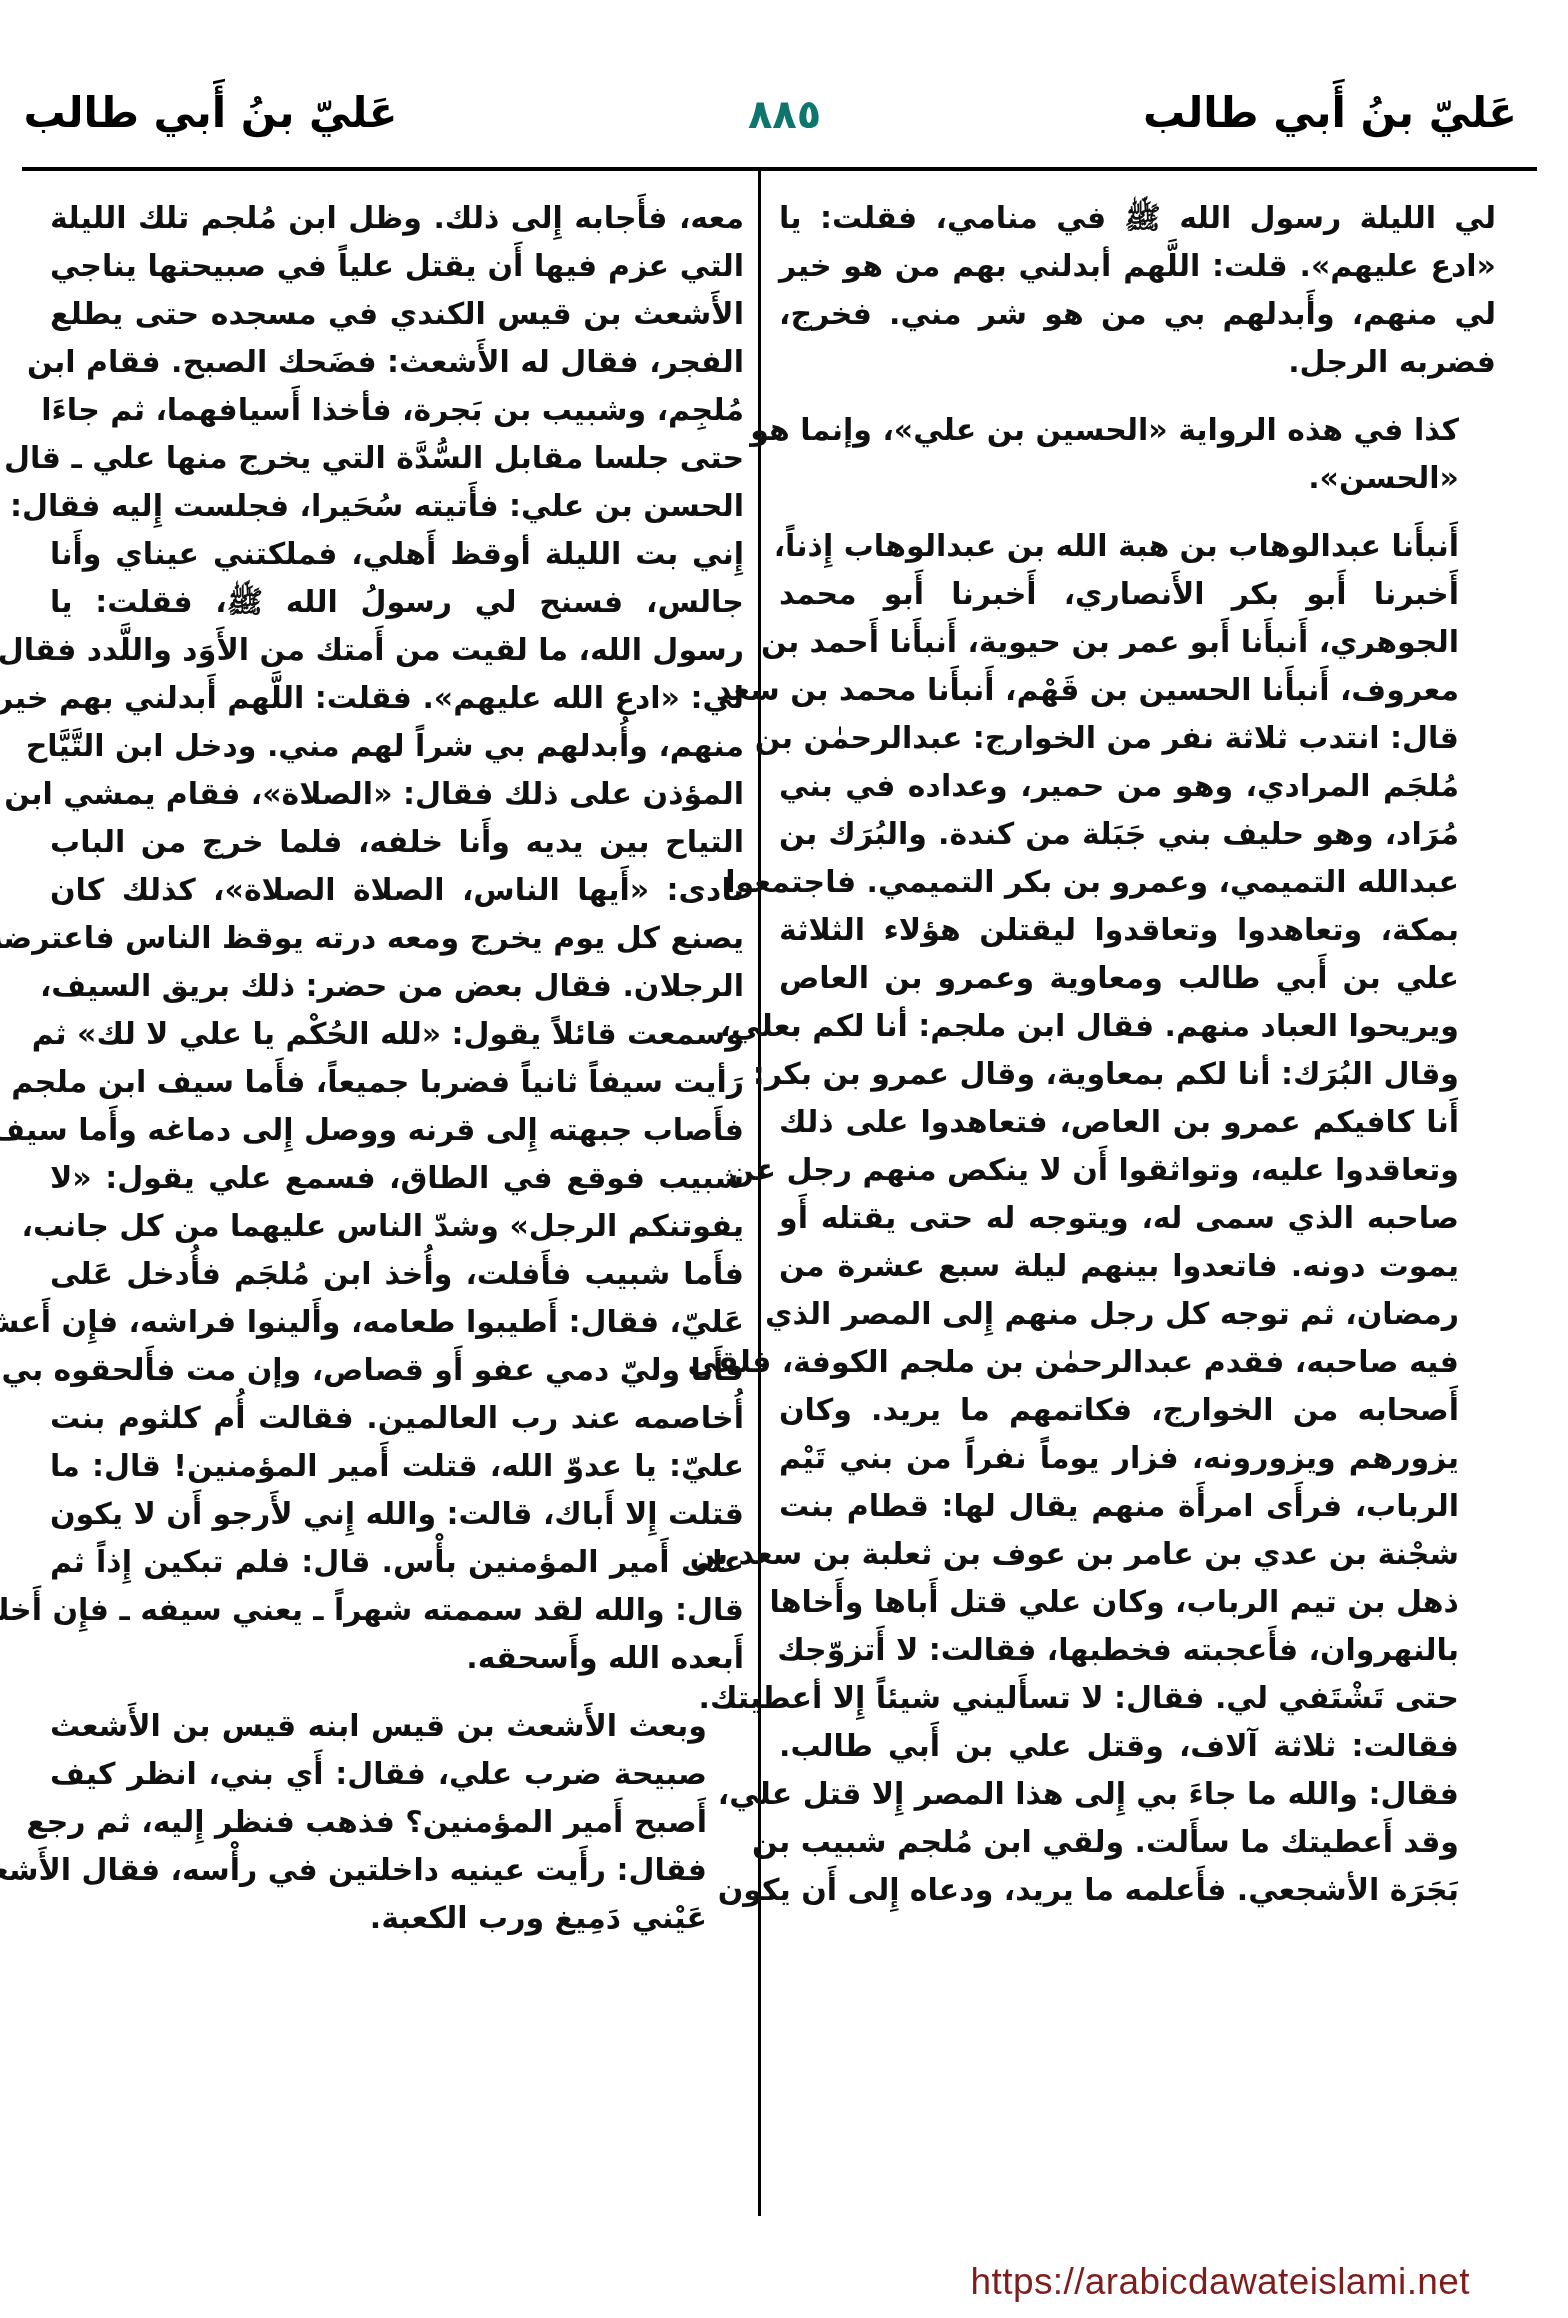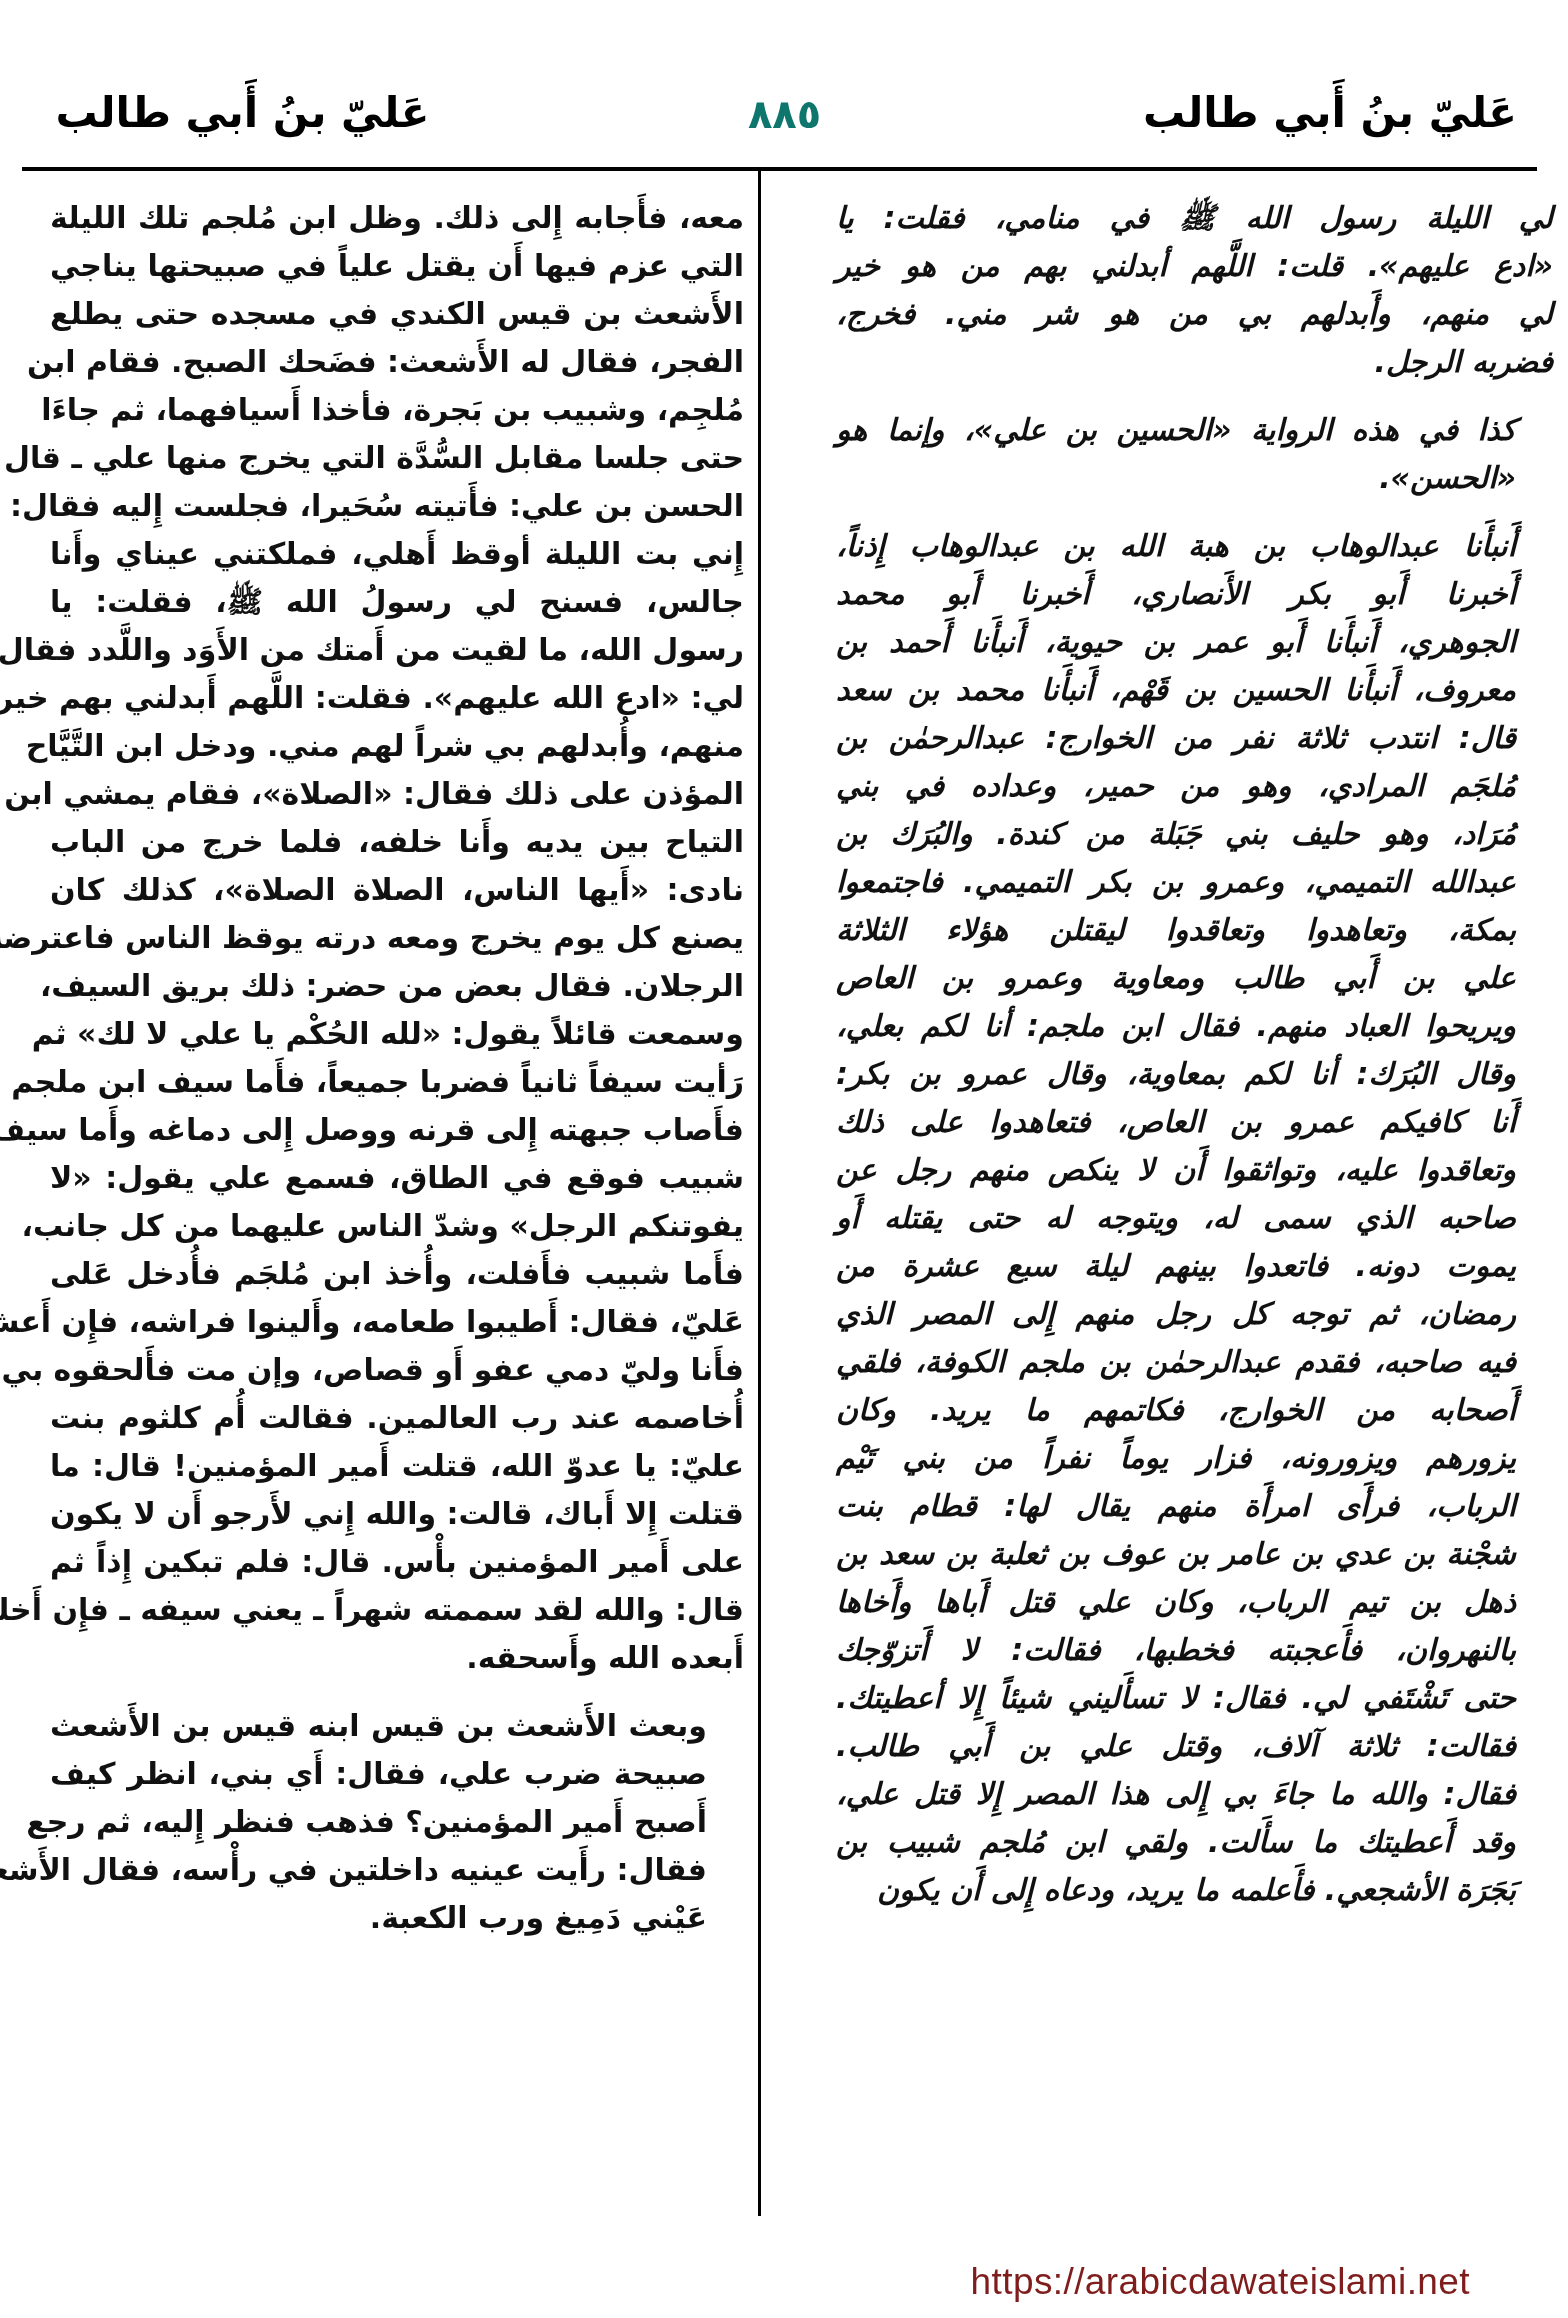--- a/index.html
+++ b/index.html
@@ -3,39 +3,39 @@
 <meta charset="utf-8">
 <style>
   html, body { margin: 0; padding: 0; background: #ffffff; }
   body {
     width: 1569px; height: 2319px; position: relative; overflow: hidden;
     font-family: "DejaVu Sans", sans-serif; color: #111111;
   }
   .page { position: absolute; left: 0; top: 0; width: 1569px; height: 2319px; }
   .running-head {
     position: absolute; top: 92px; font-weight: bold; font-size: 42px;
-    direction: rtl; line-height: 1; color: #000; margin-left: 32px;
+    direction: rtl; line-height: 1; color: #000;
   }
   .rh-right { right: 52px; }
   .rh-left { left: 23.4px; }
   .page-number {
     position: absolute; top: 94px; left: 0; width: 100%; text-align: center;
     font-weight: bold; font-size: 40px; line-height: 1; color: #0f766e;
   }
   .header-rule {
     position: absolute; top: 167px; left: 22px; width: 1515px; height: 4.2px; background: #000;
   }
   .column-divider {
     position: absolute; left: 758px; top: 171px; width: 3.3px; height: 2045px; background: #000;
   }
   .column {
     position: absolute; top: 194px; direction: rtl; text-align: justify;
     font-size: 30px; line-height: 48px; font-weight: bold;
   }
-  .col-right { left: 836px; width: 717px; font-style: italic; }
+  .col-right { left: 779px; width: 717px; }
   .col-left { left: 50px; width: 694px; }
   .para { margin: 0; text-align-last: right; }
   .para.indent { text-indent: 37px; }
   .para + .para { margin-top: 20px; }
   .line { display: block; white-space: nowrap; text-align: justify; text-align-last: justify; }
   .line.last { text-align-last: right; }
   .watermark {
     position: absolute; right: 99px; top: 2263px; font-family: "Liberation Sans", sans-serif;
     font-size: 37px; color: #7f1d1d; line-height: 1; letter-spacing: 0.4px;
   }

